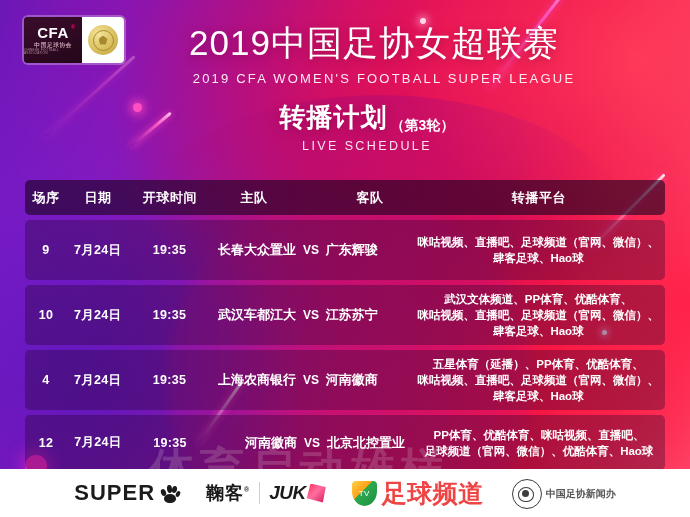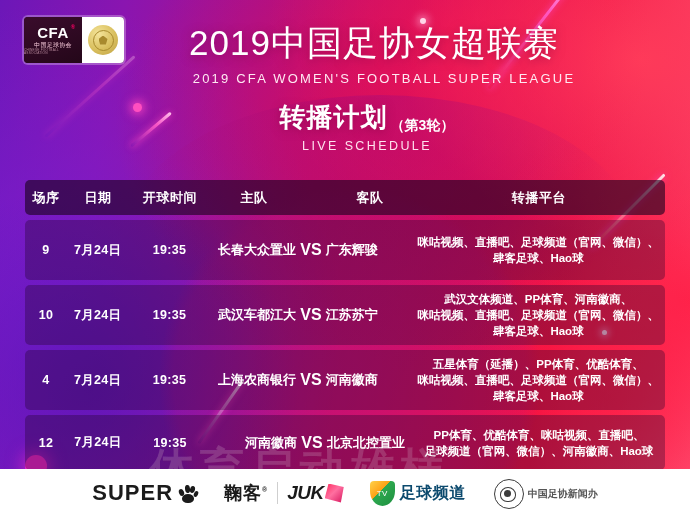--- a/index.html
+++ b/index.html
@@ -106,21 +106,21 @@
   .c-home{width:86px;text-align:right;}
   .c-vs{width:30px;}
   .c-away{width:86px;text-align:left;}
   .c-plat{flex:1;text-align:center;padding:0 6px;}
   .row-head .c-home{width:86px;text-align:center;}
   .row-head .c-vs{width:30px;}
   .row-head .c-away{width:86px;text-align:center;}
   .row-body .c-no,.row-body .c-date,.row-body .c-time{
     color:#fff;font-size:12.5px;font-weight:bold;letter-spacing:.3px;}
   .row-body .c-home,.row-body .c-away{color:#fff;font-size:13px;font-weight:bold;}
-  .row-body .c-vs{color:#fff;font-size:16px;font-weight:bold;}
+  .row-body .c-vs{color:#fff;font-size:12px;font-weight:bold;}
   .plat-line{color:#fff;font-size:11.5px;font-weight:bold;line-height:16px;white-space:nowrap;}
 
   
   #watermark{
     position:absolute;left:150px;top:440px;width:430px;height:70px;
     font-size:44px;font-weight:bold;color:rgba(255,255,255,0.16);
     letter-spacing:6px;white-space:nowrap;pointer-events:none;
     text-shadow:0 1px 0 rgba(120,30,90,0.12);
   }
   #watermark2{
@@ -148,21 +148,21 @@
   .juke-cn sup{font-size:7px;vertical-align:super;}
   .juk-text{font-size:19px;font-weight:bold;color:#1b1b1b;font-style:italic;letter-spacing:-.5px;}
   .juk-mark{width:19px;height:19px;margin-left:1px;border-radius:3px;
     background:linear-gradient(135deg,#ff2d5e 0%,#ff6fa0 45%,#d6135c 100%);
     clip-path:polygon(20% 0%,100% 18%,85% 100%,0% 78%);}
   .tvshield{width:25px;height:25px;margin-right:5px;position:relative;
     background:linear-gradient(135deg,#ffd24a 0%,#ffa217 40%,#2ea84f 42%,#1d8f3f 100%);
     border-radius:4px 4px 50% 50%/4px 4px 60% 60%;
     display:flex;align-items:center;justify-content:center;}
   .tvshield span{font-size:8px;font-weight:normal;color:#fff;letter-spacing:.3px;}
-  .zq-text{font-size:16px;font-weight:bold;color:#0c4a6e;letter-spacing:.5px;}
+  .zq-text{font-size:25px;font-weight:bold;color:#ef4444;letter-spacing:.5px;}
   .cfa-circle{width:34px;height:28px;position:relative;}
   .cfa-circle .ring{position:absolute;left:2px;top:0;width:28px;height:28px;
     border:1.6px solid #3c3c3c;border-radius:50%;}
   .cfa-circle .inner{position:absolute;left:8px;top:8px;width:14px;height:13px;
     border:1.4px solid #3c3c3c;border-radius:50% 50% 45% 45%;}
   .cfa-circle .ball{position:absolute;left:12px;top:11px;width:7px;height:7px;
     background:#3c3c3c;border-radius:50%;}
   .cfa-side{font-size:10px;font-weight:bold;color:#555;margin-left:2px;line-height:11px;}
 </style>
 </head>
@@ -240,21 +240,21 @@
     </div>
 
     <div class="row row-body">
       <div class="cell c-no">10</div>
       <div class="cell c-date">7月24日</div>
       <div class="cell c-time">19:35</div>
       <div class="cell c-home">武汉车都江大</div>
       <div class="cell c-vs">VS</div>
       <div class="cell c-away">江苏苏宁</div>
       <div class="cell c-plat">
-        <div class="plat-line">武汉文体频道、PP体育、河南徽商、</div>
+        <div class="plat-line">武汉文体频道、PP体育、优酷体育、</div>
         <div class="plat-line">咪咕视频、直播吧、足球频道（官网、微信）、</div>
         <div class="plat-line">肆客足球、Hao球</div>
       </div>
     </div>
 
     <div class="row row-body">
       <div class="cell c-no">4</div>
       <div class="cell c-date">7月24日</div>
       <div class="cell c-time">19:35</div>
       <div class="cell c-home">上海农商银行</div>
@@ -269,21 +269,21 @@
 
     <div class="row row-body tall">
       <div class="cell c-no">12</div>
       <div class="cell c-date">7月24日</div>
       <div class="cell c-time">19:35</div>
       <div class="cell c-home">河南徽商</div>
       <div class="cell c-vs">VS</div>
       <div class="cell c-away">北京北控置业</div>
       <div class="cell c-plat">
         <div class="plat-line">PP体育、优酷体育、咪咕视频、直播吧、</div>
-        <div class="plat-line">足球频道（官网、微信）、河南徽商、Hao球</div>
+        <div class="plat-line">足球频道（官网、微信）、优酷体育、Hao球</div>
       </div>
     </div>
 
   </div>
 
   <div id="watermark">体育启动雄样</div>
   <div id="watermark2">中国足协新闻办</div>
 
   <div id="footer">
 

